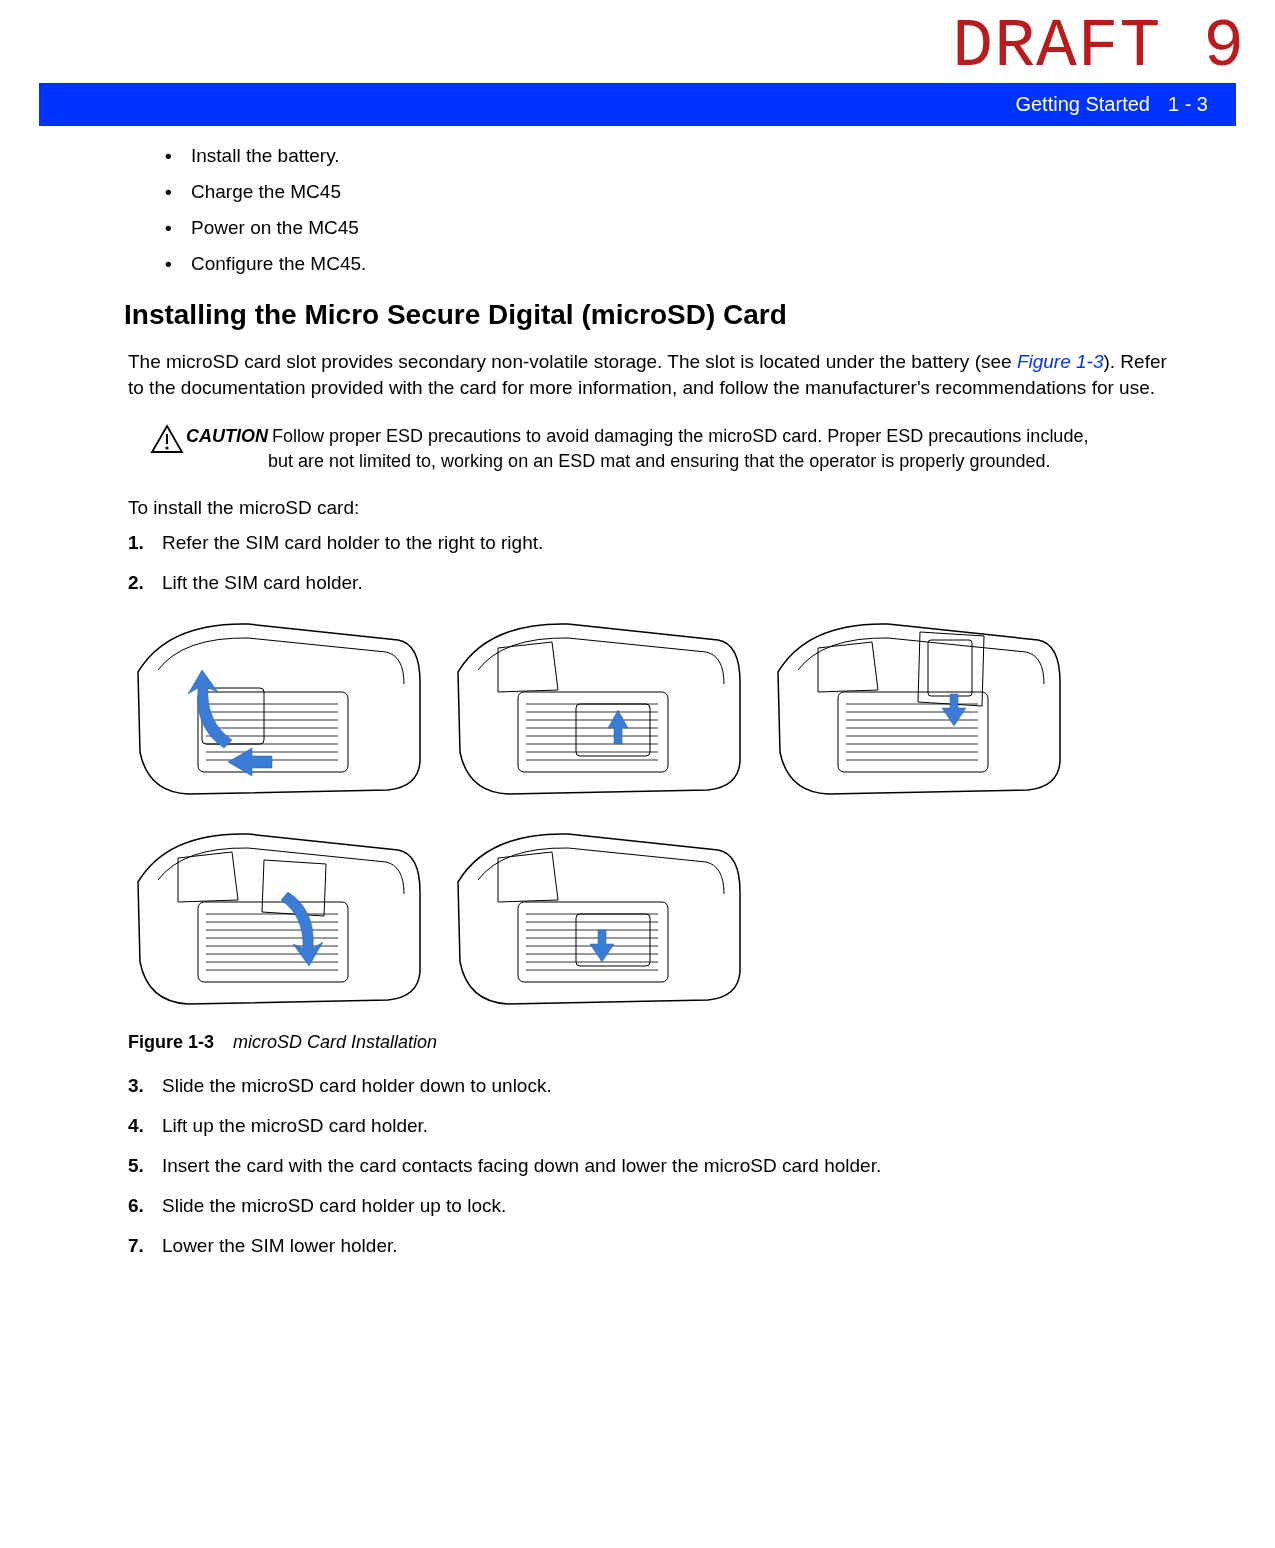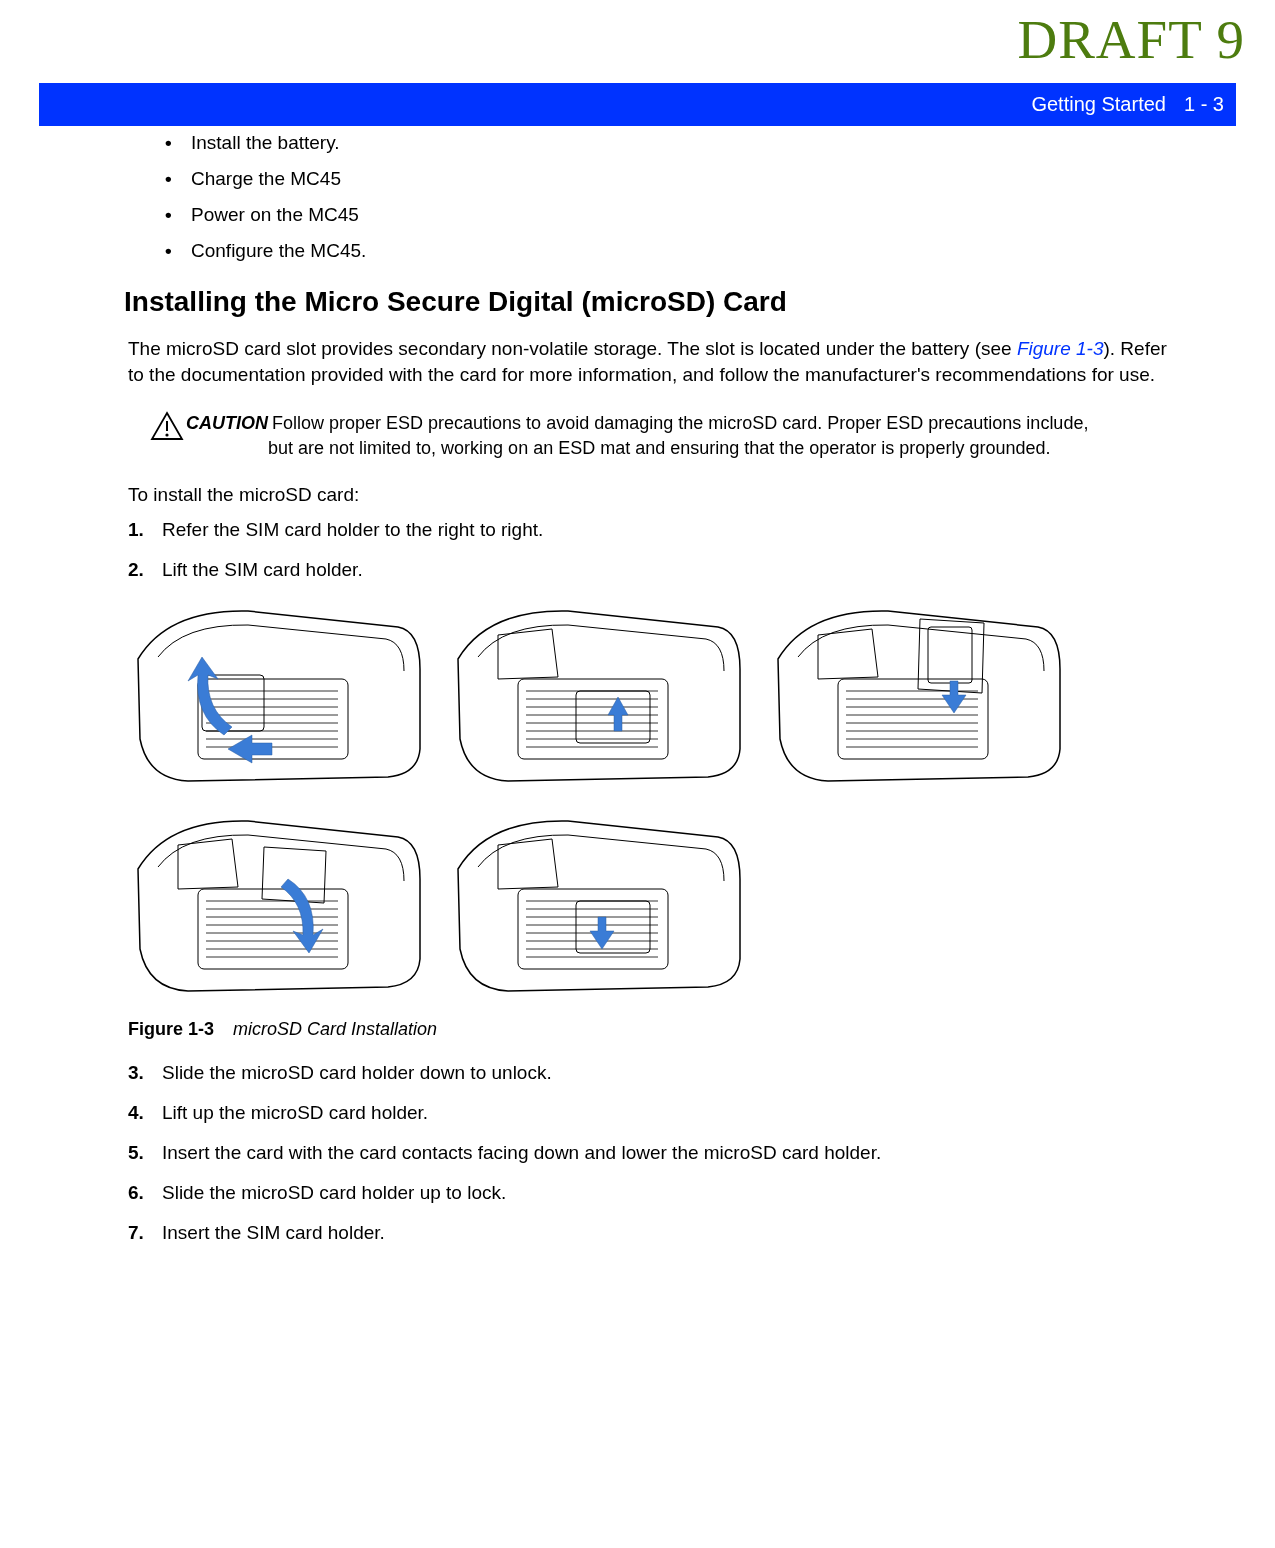--- a/index.html
+++ b/index.html
@@ -1,29 +1,29 @@
 <!DOCTYPE html>
 <html><head>
 <meta charset="utf-8">
 <style>
   * { box-sizing: border-box; margin: 0; padding: 0; }
   html, body { width: 1275px; font-family: Arial, Helvetica, sans-serif; color: #000; background: #fff; }
   .page { position: relative; width: 1275px; min-height: 1548px; }
   .watermark {
     position: absolute; top: 8px; right: 30px;
-    font-size: 55px; font-weight: 400; color: #4d7c0f;
-    font-family: Liberation Serif, serif; letter-spacing: 1px;
+    font-size: 68px; font-weight: 400; color: #b91c1c;
+    font-family: Liberation Mono, monospace; letter-spacing: 1px;
   }
   .header-bar {
     position: absolute; top: 83px; left: 39px; right: 39px; height: 43px;
     background: #0033ff; display: flex; justify-content: flex-end; align-items: center;
-    padding-right: 12px; color: #fff; font-size: 20px;
+    padding-right: 28px; color: #fff; font-size: 20px;
   }
   .header-bar .sep { display:inline-block; width:18px; }
-  .content { position: absolute; top: 132px; left: 100px; right: 100px; }
+  .content { position: absolute; top: 145px; left: 100px; right: 100px; }
   ul.top-list { list-style: none; margin-left: 65px; }
   ul.top-list li { font-size: 19px; margin-bottom: 14px; }
   ul.top-list li::before { content: "•"; font-weight: bold; display:inline-block; width: 26px; }
   h2.section {
     font-family: Arial, sans-serif; font-weight: bold; font-size: 28px;
     margin-top: 24px; margin-bottom: 18px; margin-left: 24px;
   }
   .para { font-size: 19px; line-height: 1.35; margin-left: 28px; margin-bottom: 20px; }
   .fig-ref { color: #0033ff; font-style: italic; }
   .caution-block { display: flex; align-items: flex-start; margin: 24px 0 24px 50px; }
@@ -205,17 +205,17 @@
         <span class="fignum">Figure 1-3</span>
         <span class="figtitle">microSD Card Installation</span>
       </div>
     </div>
 
     <ol class="steps" style="margin-top:22px">
       <li><span class="num">3.</span><span>Slide the microSD card holder down to unlock.</span></li>
       <li><span class="num">4.</span><span>Lift up the microSD card holder.</span></li>
       <li><span class="num">5.</span><span>Insert the card with the card contacts facing down and lower the microSD card holder.</span></li>
       <li><span class="num">6.</span><span>Slide the microSD card holder up to lock.</span></li>
-      <li><span class="num">7.</span><span>Insert the SIM card holder.</span></li>
+      <li><span class="num">7.</span><span>Lower the SIM lower holder.</span></li>
     </ol>
 
   </div>
 </div>
 
 </body></html>

